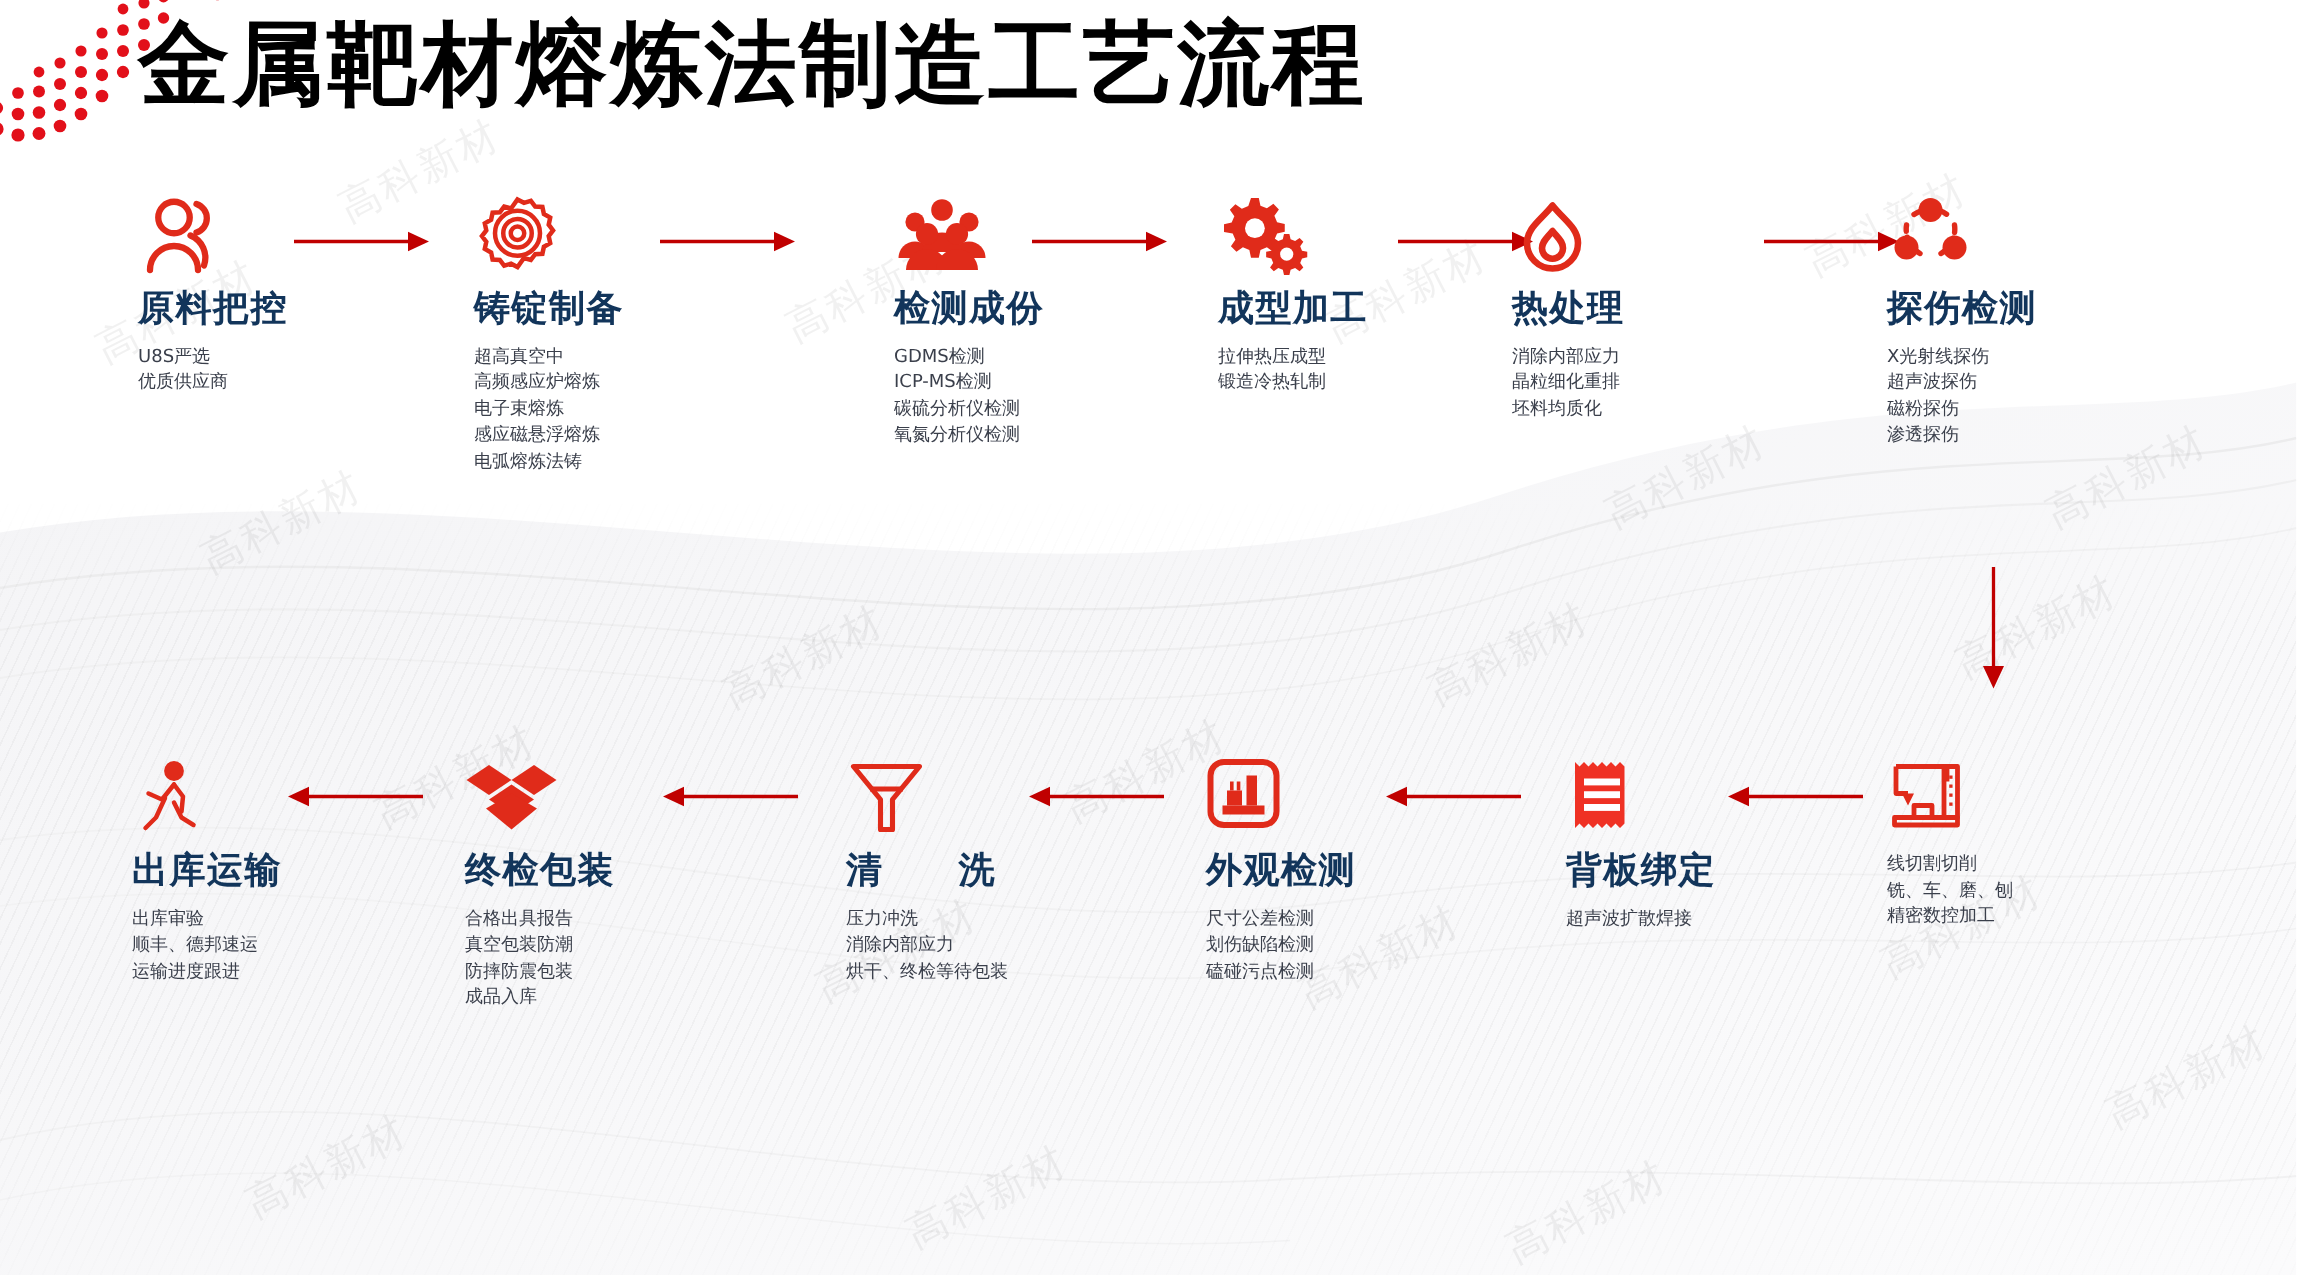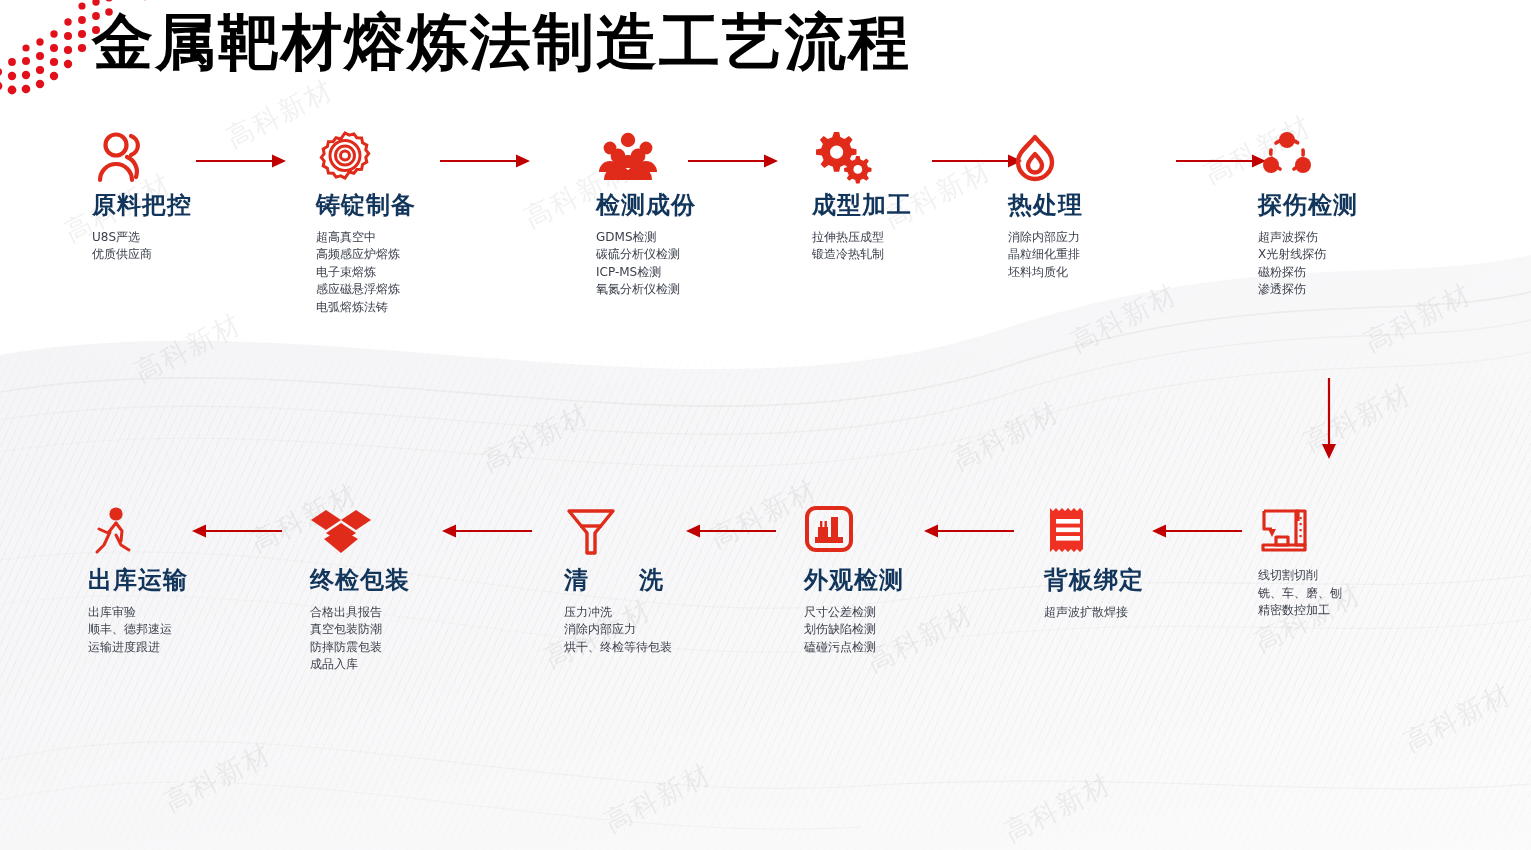--- a/index.html
+++ b/index.html
@@ -220,22 +220,22 @@
           <circle cx="22" cy="26" r="7.4"></circle>
           <path d="M8 50 a14 14 0 0 1 28 0 z"></path>
           <circle cx="42" cy="26" r="7.4"></circle>
           <path d="M28 50 a14 14 0 0 1 28 0 z"></path>
         </g>
       </svg>
     </span>
     <div class="st-title">检测成份</div>
     <ul>
       <li>GDMS检测</li>
+      <li>ICP-MS检测</li>
       <li>碳硫分析仪检测</li>
-      <li>ICP-MS检测</li>
       <li>氧氮分析仪检测</li>
     </ul>
   </div>
 
   <div class="arrow" style="left:688px;top:152px;">
     <svg width="90" height="18" viewBox="0 0 90 18">
       <line x1="0" y1="9" x2="76" y2="9" stroke="#c00000" stroke-width="2.2"></line>
       <polygon points="76,2.5 90,9 76,15.5" fill="#c00000"></polygon>
     </svg>
   </div>
@@ -299,22 +299,22 @@
         </g>
         <g fill="#e02b1a">
           <circle cx="29" cy="10" r="8"></circle>
           <circle cx="13" cy="35" r="8"></circle>
           <circle cx="45" cy="35" r="8"></circle>
         </g>
       </svg>
     </span>
     <div class="st-title">探伤检测</div>
     <ul>
+      <li>X光射线探伤</li>
       <li>超声波探伤</li>
-      <li>X光射线探伤</li>
       <li>磁粉探伤</li>
       <li>渗透探伤</li>
     </ul>
   </div>
 
   <div class="arrow-v" style="left:1320px;top:378px;">
     <svg width="18" height="82" viewBox="0 0 18 82">
       <line x1="9" y1="0" x2="9" y2="66" stroke="#c00000" stroke-width="2.2"></line>
       <polygon points="2,66 16,66 9,81" fill="#c00000"></polygon>
     </svg>

